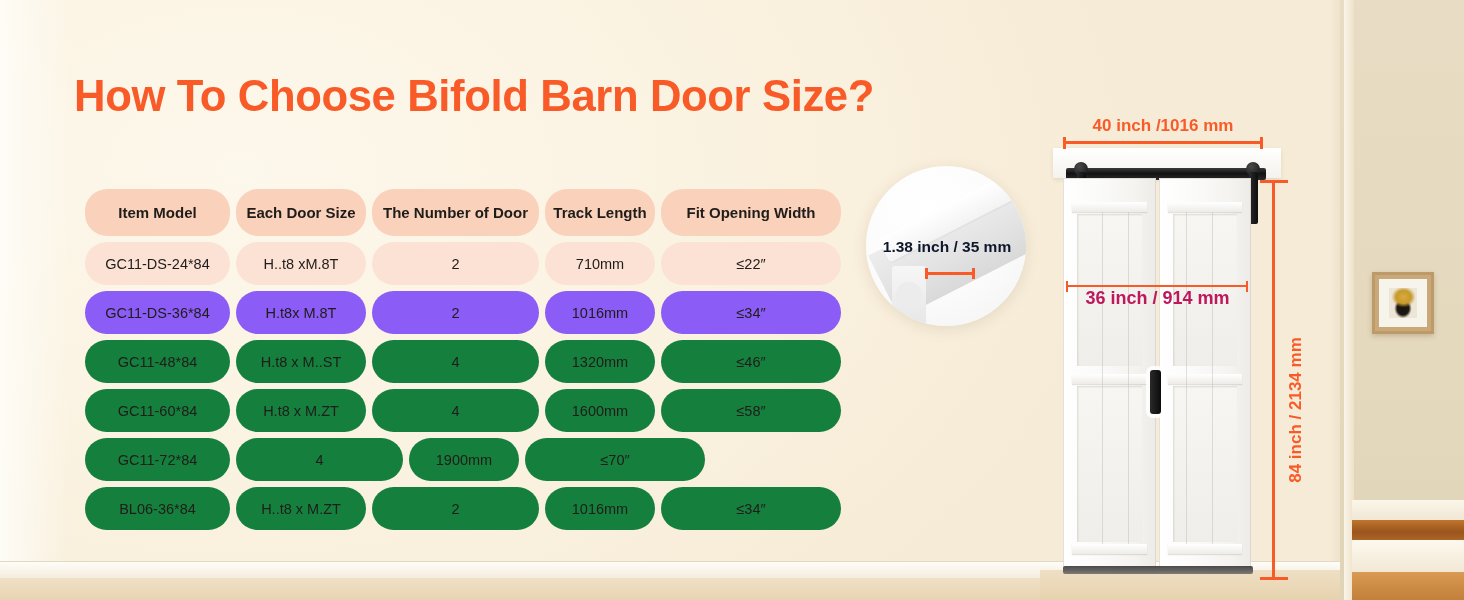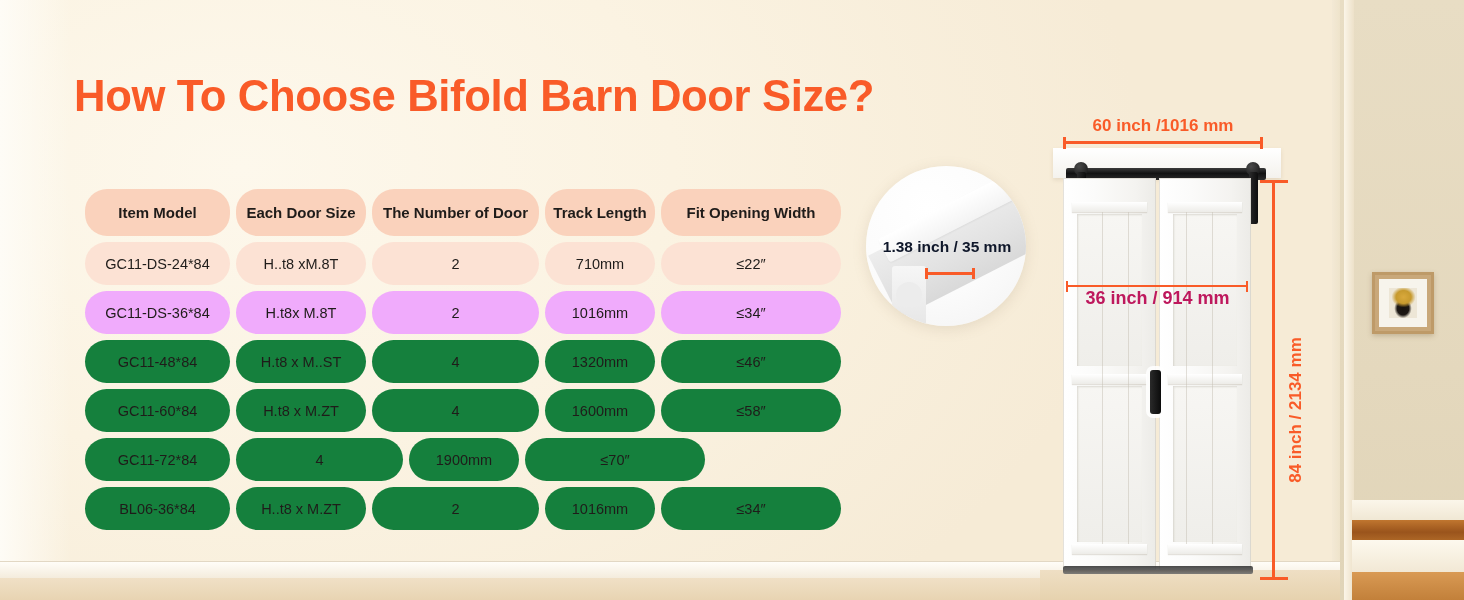--- a/index.html
+++ b/index.html
@@ -88,21 +88,21 @@
   .table{position:absolute;left:85px;top:189px;}
   .trow{display:flex;gap:6px;margin-bottom:6px;}
   .tcell{
     height:43px;display:flex;align-items:center;justify-content:center;
     border-radius:22px;font-size:14.5px;color:#1f1c1a;
     box-sizing:border-box;padding:0 6px;white-space:nowrap;
   }
   .trow.head .tcell{font-weight:bold;font-size:15px;background:#FAD2BC;height:47px;}
   .trow.odd  .tcell{background:#FCE2D4;}
   .trow.even .tcell{background:#15803d;}
-  .trow.hl   .tcell{background:#f0abfc;}
+  .trow.hl   .tcell{background:#8b5cf6;}
   .c0{width:145px;text-align:right;} .c1{width:130px;} .c2{width:167px;}
   .c3{width:110px;} .c4{width:180px;}
 
   
   .callout{
     position:absolute;left:866px;top:166px;width:160px;height:160px;border-radius:50%;
     background:radial-gradient(circle at 38% 26%, #FFFFFF 0%, #FBFBFB 58%, #F2F2F2 100%);
     overflow:hidden;box-shadow:0 3px 14px rgba(150,130,100,.18);
   }
   .callout .slab-top{
@@ -350,21 +350,21 @@
       <div class="rail mid"></div>
       <div class="sunk b"></div>
       <div class="rail bot"></div>
       <div class="vline" style="left:30%"></div>
       <div class="vline" style="left:58%"></div>
     </div>
   </div>
   <div class="handle"></div>
   <div class="door-shadow"></div>
 
-  <div class="dim-top-label">60 inch /1016 mm</div>
+  <div class="dim-top-label">40 inch /1016 mm</div>
   <div class="dim-top">
     <div class="ln"></div>
     <div class="cap l"></div>
     <div class="cap r"></div>
   </div>
 
   <div class="dim-mid">
     <div class="ln"></div>
     <div class="cap l"></div>
     <div class="cap r"></div>

